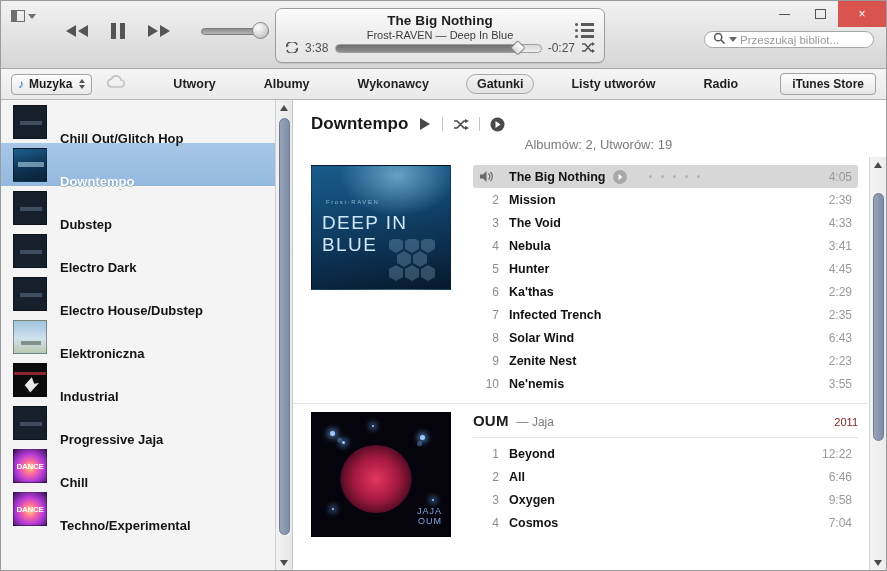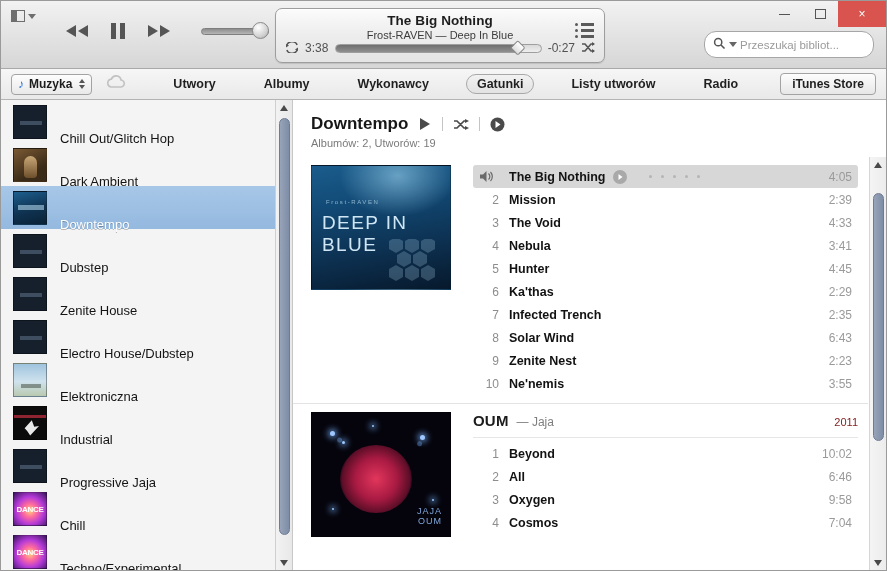--- a/index.html
+++ b/index.html
@@ -115,21 +115,21 @@
   .lcd-list-ico {
     position: absolute; right: 10px; top: 14px;
     display: flex; flex-direction: column; gap: 3px;
   }
   .lcd-list-ico span { display: flex; gap: 3px; align-items: center; }
   .lcd-list-ico b { display: block; width: 3px; height: 3px; background: #5a5a5a; border-radius: 50%; }
   .lcd-list-ico u { display: block; width: 13px; height: 2.5px; background: #5a5a5a; }
 
   .search {
     position: absolute; right: 12px; top: 30px;
-    width: 170px; height: 27px;
+    width: 170px; height: 17px;
     border-radius: 12px;
     background: #fff; border: 1px solid #a6a6a6;
     display: flex; align-items: center; padding: 0 8px; gap: 3px;
   }
   .search-ph { font-size: 11.5px; color: #9b9b9b; }
 
   
   .navbar {
     position: relative; height: 31px;
     background: linear-gradient(to bottom, #f6f6f6, #e9e9e9);
@@ -182,21 +182,21 @@
     background: #f4f4f4;
     border-right: 1px solid #c8c8c8;
     overflow: hidden;
   }
   .genre {
     display: flex; align-items: center; gap: 13px;
     height: 43px; padding-left: 12px;
   }
   .genre.sel { background: linear-gradient(to bottom, #a7c7e7, #94b9df); }
   .genre.sel .g-label { color: #fff; text-shadow: 0 1px 0 rgba(0,0,0,.25); }
-  .g-label { font-size: 13px; font-weight: normal; color: #141414; margin-top: 34px; }
+  .g-label { font-size: 13px; font-weight: bold; color: #141414; margin-top: 34px; }
   .thumb {
     width: 34px; height: 34px; flex: 0 0 34px;
     border: 1px solid rgba(0,0,0,.35);
     background: #16202c;
     position: relative; overflow: hidden;
   }
   .thumb.plain::after {
     content: ""; position: absolute; left: 6px; top: 15px;
     width: 22px; height: 4px; background: #46566a; opacity: .85;
   }
@@ -254,21 +254,21 @@
     border: 1px solid #6d7b93;
   }
 
   
   .main { position: relative; flex: 1; background: #fff; overflow: hidden; }
   .main-head { padding: 14px 0 10px 18px; }
   .mh-row { display: flex; align-items: center; gap: 10px; }
   .mh-title { font-size: 17px; font-weight: bold; color: #171717; }
   .mh-ico { color: #4a4a4a; display: flex; align-items: center; }
   .mh-sep { width: 1px; height: 14px; background: #c4c4c4; }
-  .mh-sub { font-size: 11px; color: #7a7a7a; margin-top: 3px; }
+  .mh-sub { font-size: 13px; color: #7a7a7a; margin-top: 3px; text-align: center; }
 
   .album {
     display: flex; padding: 8px 0 0 18px; position: relative;
   }
   .album + .album { border-top: 1px solid #e3e3e3; margin-top: 8px; }
   .art {
     width: 140px; height: 125px; flex: 0 0 140px;
     border: 1px solid rgba(0,0,0,.3);
     position: relative; overflow: hidden;
   }
@@ -480,35 +480,31 @@
   </div>
 
   <div class="body">
 
     <div class="sidebar">
       <div class="clip" id="genreList">
           <div class="genre">
             <div class="thumb plain"></div>
             <div class="g-label">Chill Out/Glitch Hop</div>
           </div>
-          <div class="genre">
-            <div class="thumb dark-amb"></div>
-            <div class="g-label">Dark Ambient</div>
-          </div>
           <div class="genre sel">
             <div class="thumb deep-blue"></div>
             <div class="g-label">Downtempo</div>
           </div>
           <div class="genre">
             <div class="thumb plain"></div>
             <div class="g-label">Dubstep</div>
           </div>
           <div class="genre">
             <div class="thumb plain"></div>
-            <div class="g-label">Zenite House</div>
+            <div class="g-label">Electro Dark</div>
           </div>
           <div class="genre">
             <div class="thumb plain"></div>
             <div class="g-label">Electro House/Dubstep</div>
           </div>
           <div class="genre">
             <div class="thumb elektro"></div>
             <div class="g-label">Elektroniczna</div>
           </div>
           <div class="genre">
@@ -670,21 +666,21 @@
               </div>
               <div class="tracks">
                 <div class="alb-head">
                   <span class="alb-name">OUM</span>
                   <span class="alb-artist">— Jaja</span>
                   <span class="alb-year">2011</span>
                 </div>
                 <div class="track">
                   <span class="tk-num">1</span>
                   <span class="tk-name">Beyond</span>
-                  <span class="tk-time">10:02</span>
+                  <span class="tk-time">12:22</span>
                 </div>
                 <div class="track">
                   <span class="tk-num">2</span>
                   <span class="tk-name">All</span>
                   <span class="tk-time">6:46</span>
                 </div>
                 <div class="track">
                   <span class="tk-num">3</span>
                   <span class="tk-name">Oxygen</span>
                   <span class="tk-time">9:58</span>

